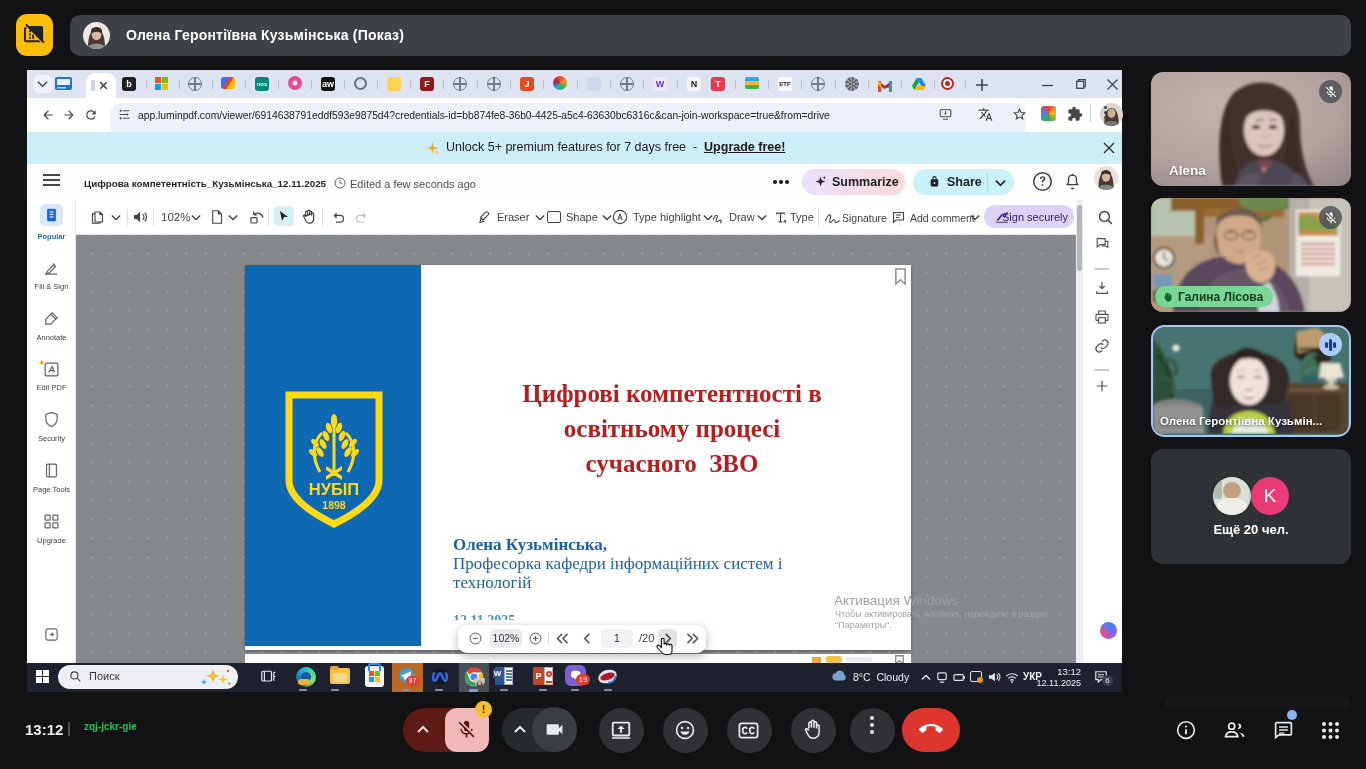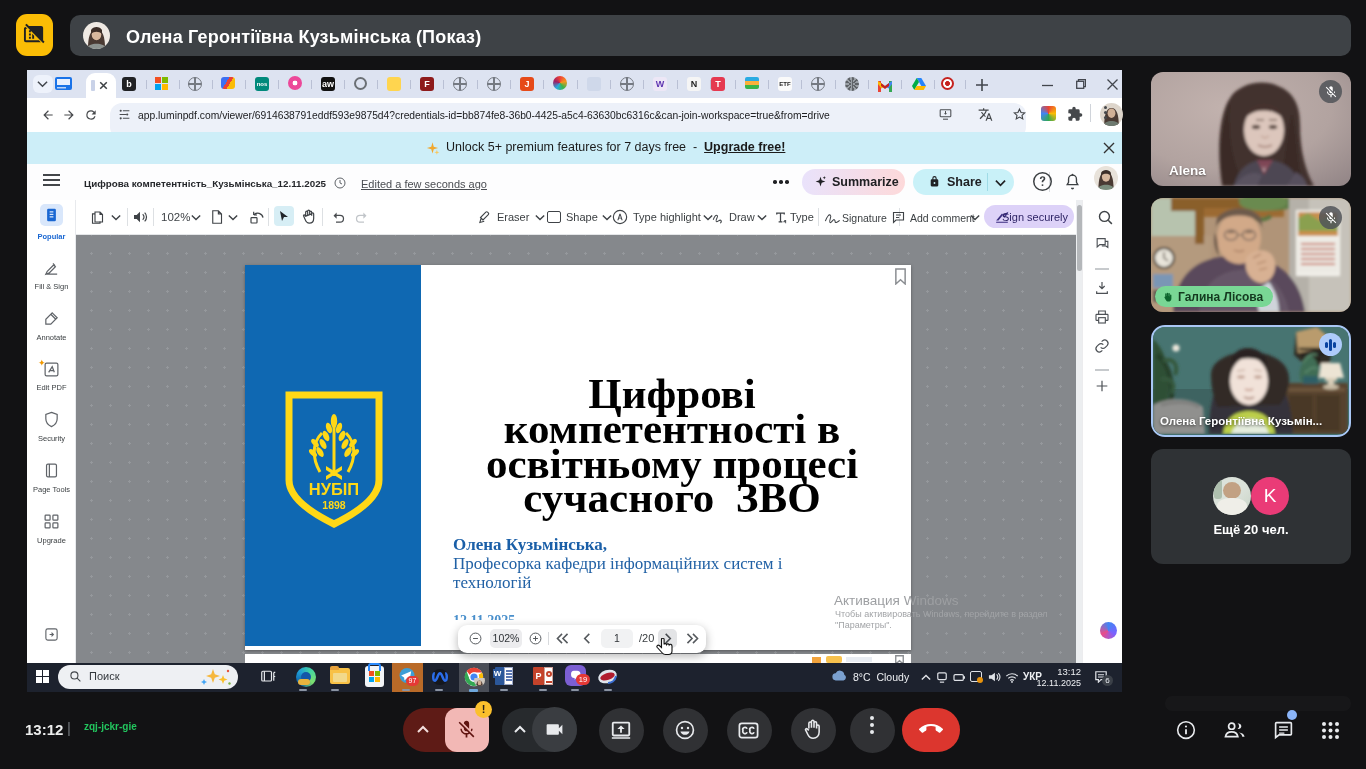--- a/index.html
+++ b/index.html
@@ -14,21 +14,21 @@
     </svg>
 </div>
 <div class="a" style="left:70px;top:15px;width:1281px;height:41px;background:#3e4246;border-radius:10px">
  <div class="a" style="left:13px;top:7px;width:27px;height:27px;border-radius:50%;overflow:hidden"><svg width="27" height="27" viewBox="0 0 27 27">
         <rect width="27" height="27" fill="#efe9e3"></rect>
         <path d="M5 26 C5 16 7 7 13.5 7 C20 7 22 16 22 26z" fill="#4a3a33"></path>
         <ellipse cx="13.5" cy="12.5" rx="4.8" ry="5.8" fill="#d8b89e"></ellipse>
         <path d="M3 27 C6 20 21 20 24 27z" fill="#8d9390"></path>
         <path d="M8 8 C10 4 17 4 19 8 L19 12 C16 9 11 9 8 12z" fill="#3c2e28"></path>
       </svg></div>
- <div class="a" style="left:56px;top:12px;color:#fff;font-size:18px;font-weight:600;letter-spacing:.2px">Олена Геронтіївна Кузьмінська (Показ)</div>
+ <div class="a" style="left:56px;top:12px;color:#fff;font-size:14px;font-weight:600;letter-spacing:.2px">Олена Геронтіївна Кузьмінська (Показ)</div>
 </div>
 
 <div class="a" style="left:27px;top:70px;width:1095px;height:622px;background:#fff">
 
  <div class="a" style="left:0;top:0;width:1095px;height:28px;background:#dde3f1"></div>
  <div class="a" style="left:6px;top:5px;width:20px;height:18px;background:#eef2fb;border-radius:6px">
       <svg class="ic a" style="left:4px;top:5px" width="11" height="8" viewBox="0 0 12 8">
         <path fill="none" stroke="#42464d" stroke-width="1.6" d="M1 1.5l5 5 5-5"></path>
       </svg>
     </div>
@@ -194,21 +194,21 @@
       <path stroke="#333" stroke-width="1.4" d="M1 1l10 10M11 1L1 11"></path>
     </svg>
 
 <div class="a" style="left:0;top:94px;width:1095px;height:36px;background:#fdfdfe"></div>
 <div class="a" style="left:16px;top:104px;width:17px;height:2px;background:#43464a;box-shadow:0 5px 0 #43464a,0 10px 0 #43464a"></div>
 <div class="a" style="left:57px;top:108px;font-size:9.8px;font-weight:700;color:#25272b">Цифрова компетентність_Кузьмінська_12.11.2025</div>
 <svg class="a" width="12" height="12" style="left:307px;top:107px" viewBox="0 0 24 24">
       <circle cx="12" cy="12" r="10" fill="none" stroke="#5f6368" stroke-width="2"></circle>
       <path fill="none" stroke="#5f6368" stroke-width="2" d="M12 6v6l4 2"></path>
     </svg>
-<div class="a" style="left:334px;top:108px;font-size:11px;color:#4a4d52;text-decoration:underline">Edited a few seconds ago</div>
+<div class="a" style="left:323px;top:108px;font-size:11px;color:#4a4d52;">Edited a few seconds ago</div>
 <div class="a" style="left:746px;top:110px;width:3.5px;height:3.5px;background:#202124;border-radius:50%;box-shadow:6px 0 0 #202124,12px 0 0 #202124"></div>
 <div class="a" style="left:775px;top:99px;width:103px;height:26px;border-radius:13px;background:linear-gradient(90deg,#e9e2fb,#fdd9da)">
   <svg class="a" width="13" height="13" style="left:12px;top:6px" viewBox="0 0 24 24">
         <path fill="#202124" d="M12 3l2.2 6.8L21 12l-6.8 2.2L12 21l-2.2-6.8L3 12l6.8-2.2z"></path>
         <path fill="#202124" d="M19 2l.8 2.2L22 5l-2.2.8L19 8l-.8-2.2L16 5l2.2-.8z"></path>
       </svg>
   <div class="a" style="left:30px;top:6px;font-size:12.5px;font-weight:700;color:#202124">Summarize</div>
 </div>
 <div class="a" style="left:886px;top:99px;width:101px;height:26px;border-radius:13px;background:#c9f1f8">
   <svg class="a" width="13" height="13" style="left:15px;top:6px" viewBox="0 0 24 24">
@@ -365,21 +365,21 @@
       <ellipse cx="33" cy="55" rx="2.5" ry="5" transform="rotate(-40 33 55)"></ellipse>
           <ellipse cx="71" cy="55" rx="2.5" ry="5" transform="rotate(40 71 55)"></ellipse>
       <ellipse cx="31" cy="65" rx="2.5" ry="5" transform="rotate(-45 31 65)"></ellipse>
           <ellipse cx="73" cy="65" rx="2.5" ry="5" transform="rotate(45 73 65)"></ellipse>
       <path d="M44 88 l16 -10 v4 l-16 10 z"></path>
           <path d="M60 88 l-16 -10 v4 l16 10 z"></path>
     </g>
     <text x="52" y="107" text-anchor="middle" font-family="Liberation Sans,sans-serif" font-size="16.5" font-weight="700" fill="#ffd816">НУБІП</text>
     <text x="52" y="121" text-anchor="middle" font-family="Liberation Sans,sans-serif" font-size="10.5" font-weight="700" fill="#ffd816">1898</text>
   </svg>
-  <div class="a" style="left:194px;top:112px;width:466px;font-family:'Liberation Serif',serif;font-size:43px;font-weight:700;color:#000000;line-height:34.8px;text-align:center">Цифрові компетентності в<br>освітньому процесі<br>сучасного&nbsp; ЗВО</div>
+  <div class="a" style="left:194px;top:112px;width:466px;font-family:'Liberation Serif',serif;font-size:25px;font-weight:700;color:#b91c1c;line-height:34.8px;text-align:center">Цифрові компетентності в<br>освітньому процесі<br>сучасного&nbsp; ЗВО</div>
   <div class="a" style="left:208px;top:270px;font-family:'Liberation Serif',serif;font-size:17px;font-weight:700;color:#1a5fa8">Олена Кузьмінська,</div>
   <div class="a" style="left:208px;top:289px;width:370px;font-family:'Liberation Serif',serif;font-size:17px;color:#2161a5;line-height:19px">Професорка кафедри інформаційних систем і технологій</div>
   <div class="a" style="left:208px;top:348px;height:7px;overflow:hidden;font-family:'Liberation Serif',serif;font-size:14px;font-weight:700;color:#4a90cc">12.11.2025</div>
   <svg class="a" style="left:649px;top:3px" width="13" height="17" viewBox="0 0 14 18">
         <path fill="none" stroke="#8a8d91" stroke-width="1.6" d="M2 1h10v16l-5-4.5L2 17z"></path>
       </svg>
 </div>
 
 <div class="a" style="left:807px;top:523px;font-size:13.5px;color:#9d9fa2">Активация Windows</div>
 <div class="a" style="left:808px;top:539px;font-size:9px;color:#a2a4a7;width:250px;line-height:11px">Чтобы активировать Windows, перейдите в раздел<br>"Параметры".</div>

